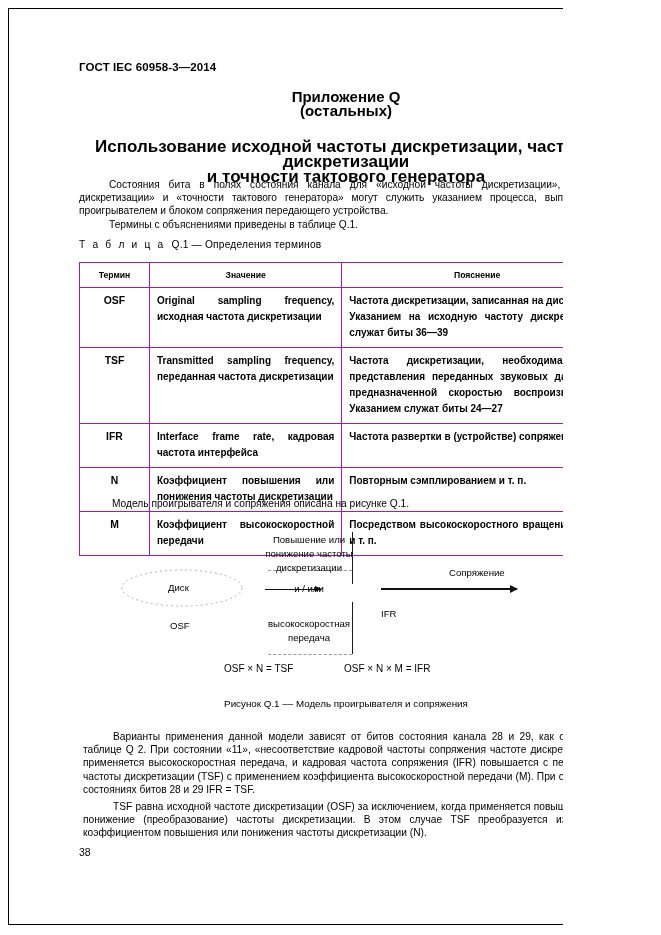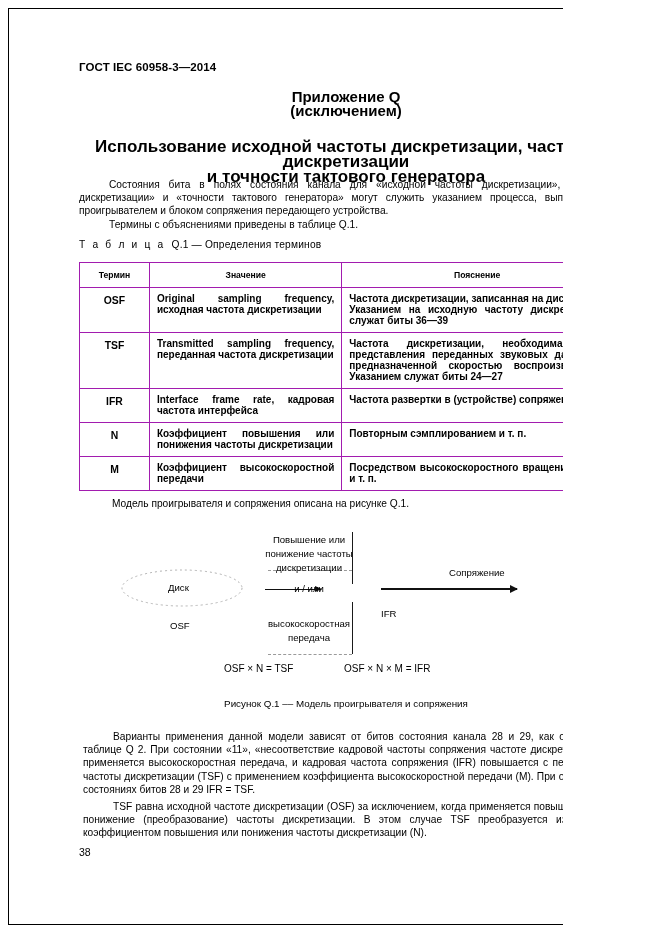--- a/index.html
+++ b/index.html
@@ -110,21 +110,21 @@
   table.terms .c-mean { width: 192px; }
   table.terms .c-expl { width: 278px; }
   table.terms td.term {
     text-align: center;
     font-size: 10.4px;
     padding-top: 7px;
   }
   table.terms td.just {
     text-align: justify;
     text-justify: inter-word;
-    line-height: 11px;
+    line-height: 16px;
   }
 
   .after-table {
     position: absolute;
     left: 112px;
     top: 498px;
     font-size: 10.2px;
   }
 
   .figure {
@@ -220,21 +220,21 @@
 <body>
 
 <div class="page">
 
   <div class="page-border"></div>
 
   <div class="doc-header">ГОСТ IEC 60958-3—2014</div>
 
   <div class="annex-block">
     <div>Приложение Q</div>
-    <div>(исключением)</div>
+    <div>(остальных)</div>
   </div>
 
   <div class="main-title">
     <div>Использование исходной частоты дискретизации, частоты дискретизации</div>
     <div>и точности тактового генератора</div>
   </div>
 
   <div class="intro">
     <p class="para"><span class="ind"></span><span>Состояния бита в полях состояния канала для «исходной частоты дискретизации», «частоты дискретизации» и «точности тактового генератора» могут служить указанием процесса, выполняемого проигрывателем и блоком сопряжения передающего устройства.</span></p>
     <p class="para"><span class="ind"></span><span>Термины с объяснениями приведены в таблице Q.1.</span></p>

